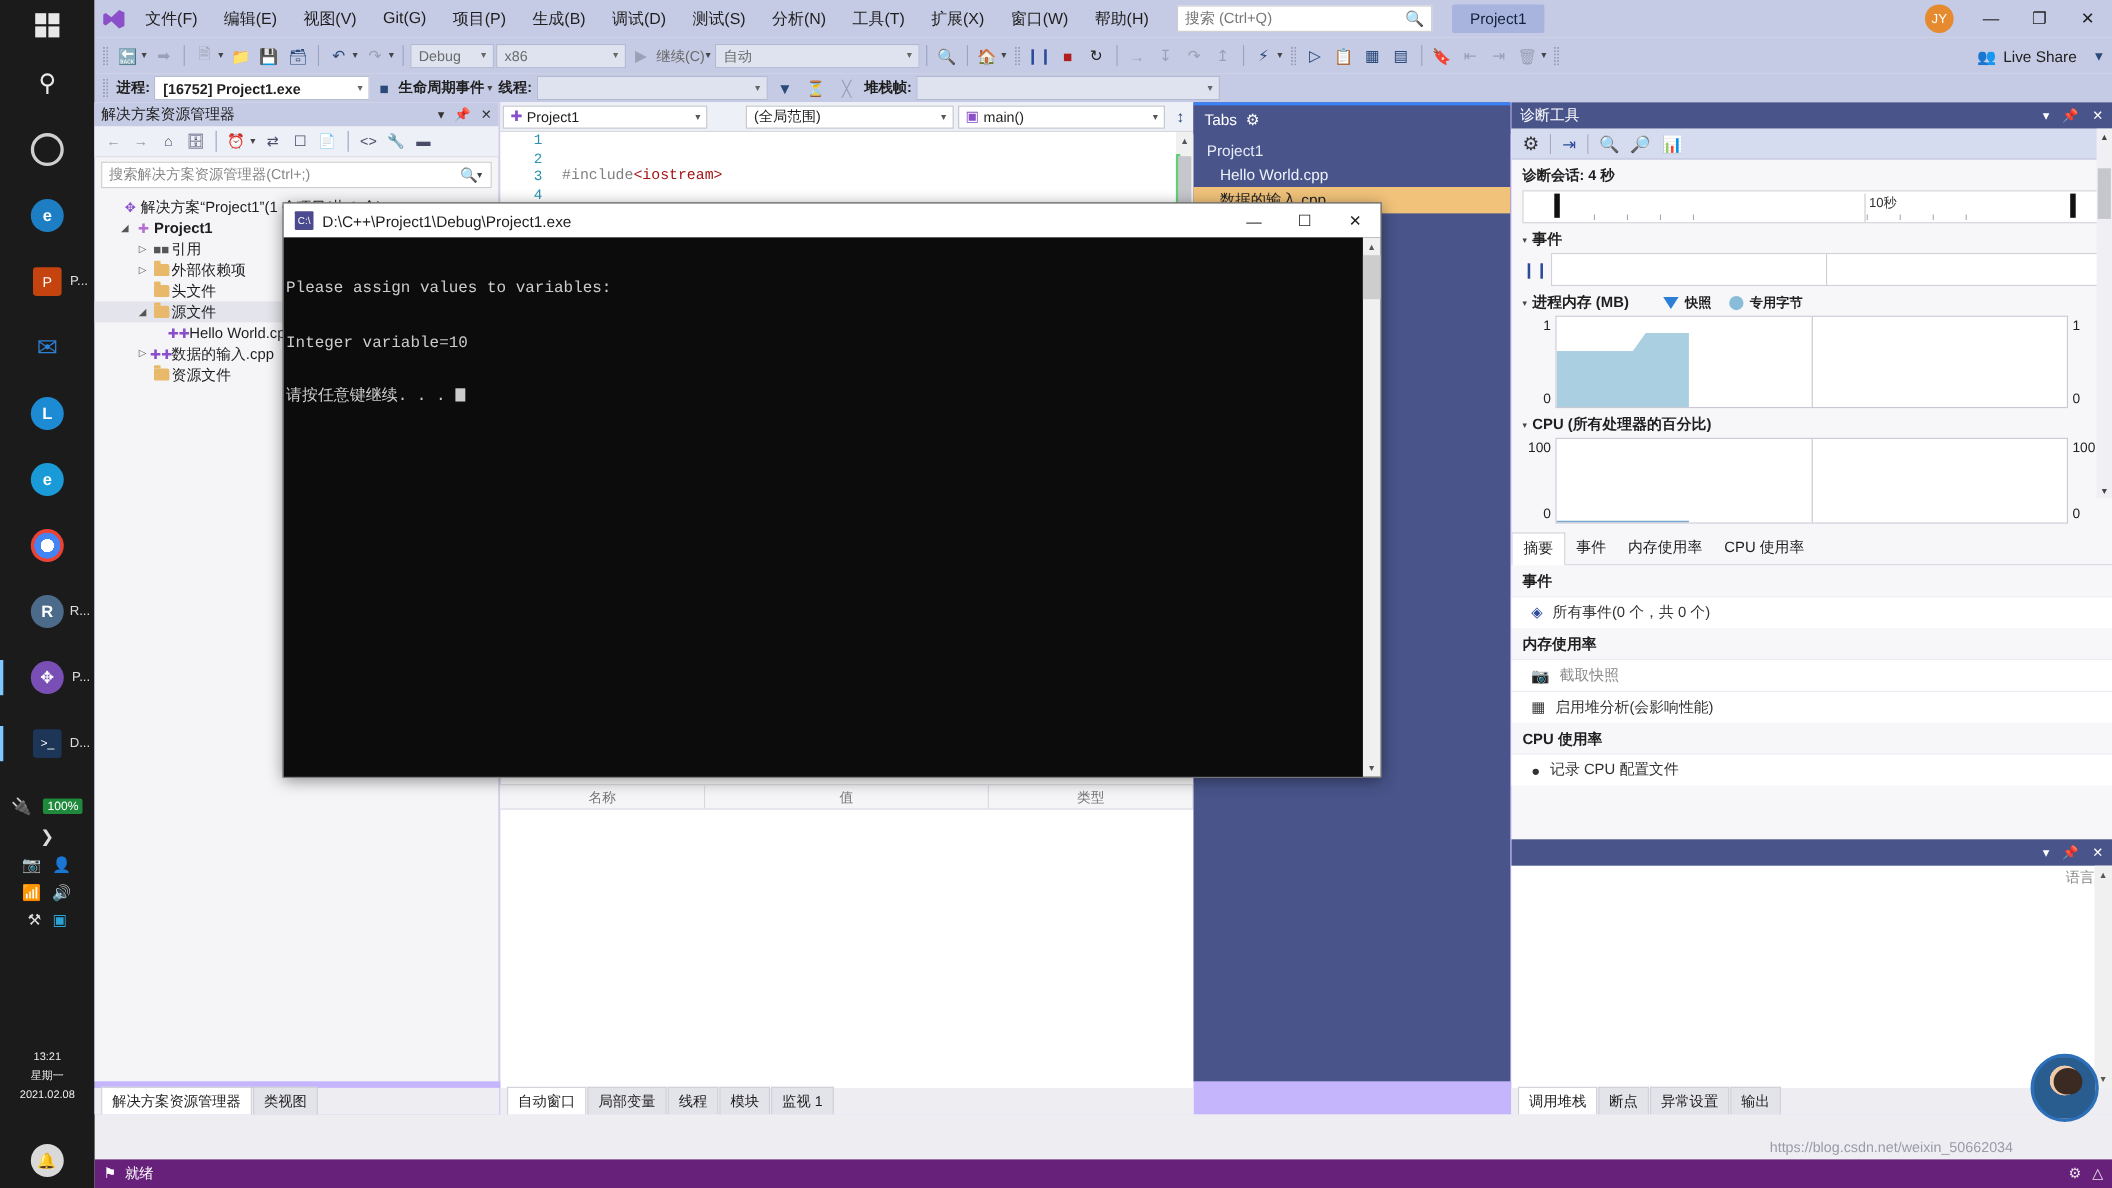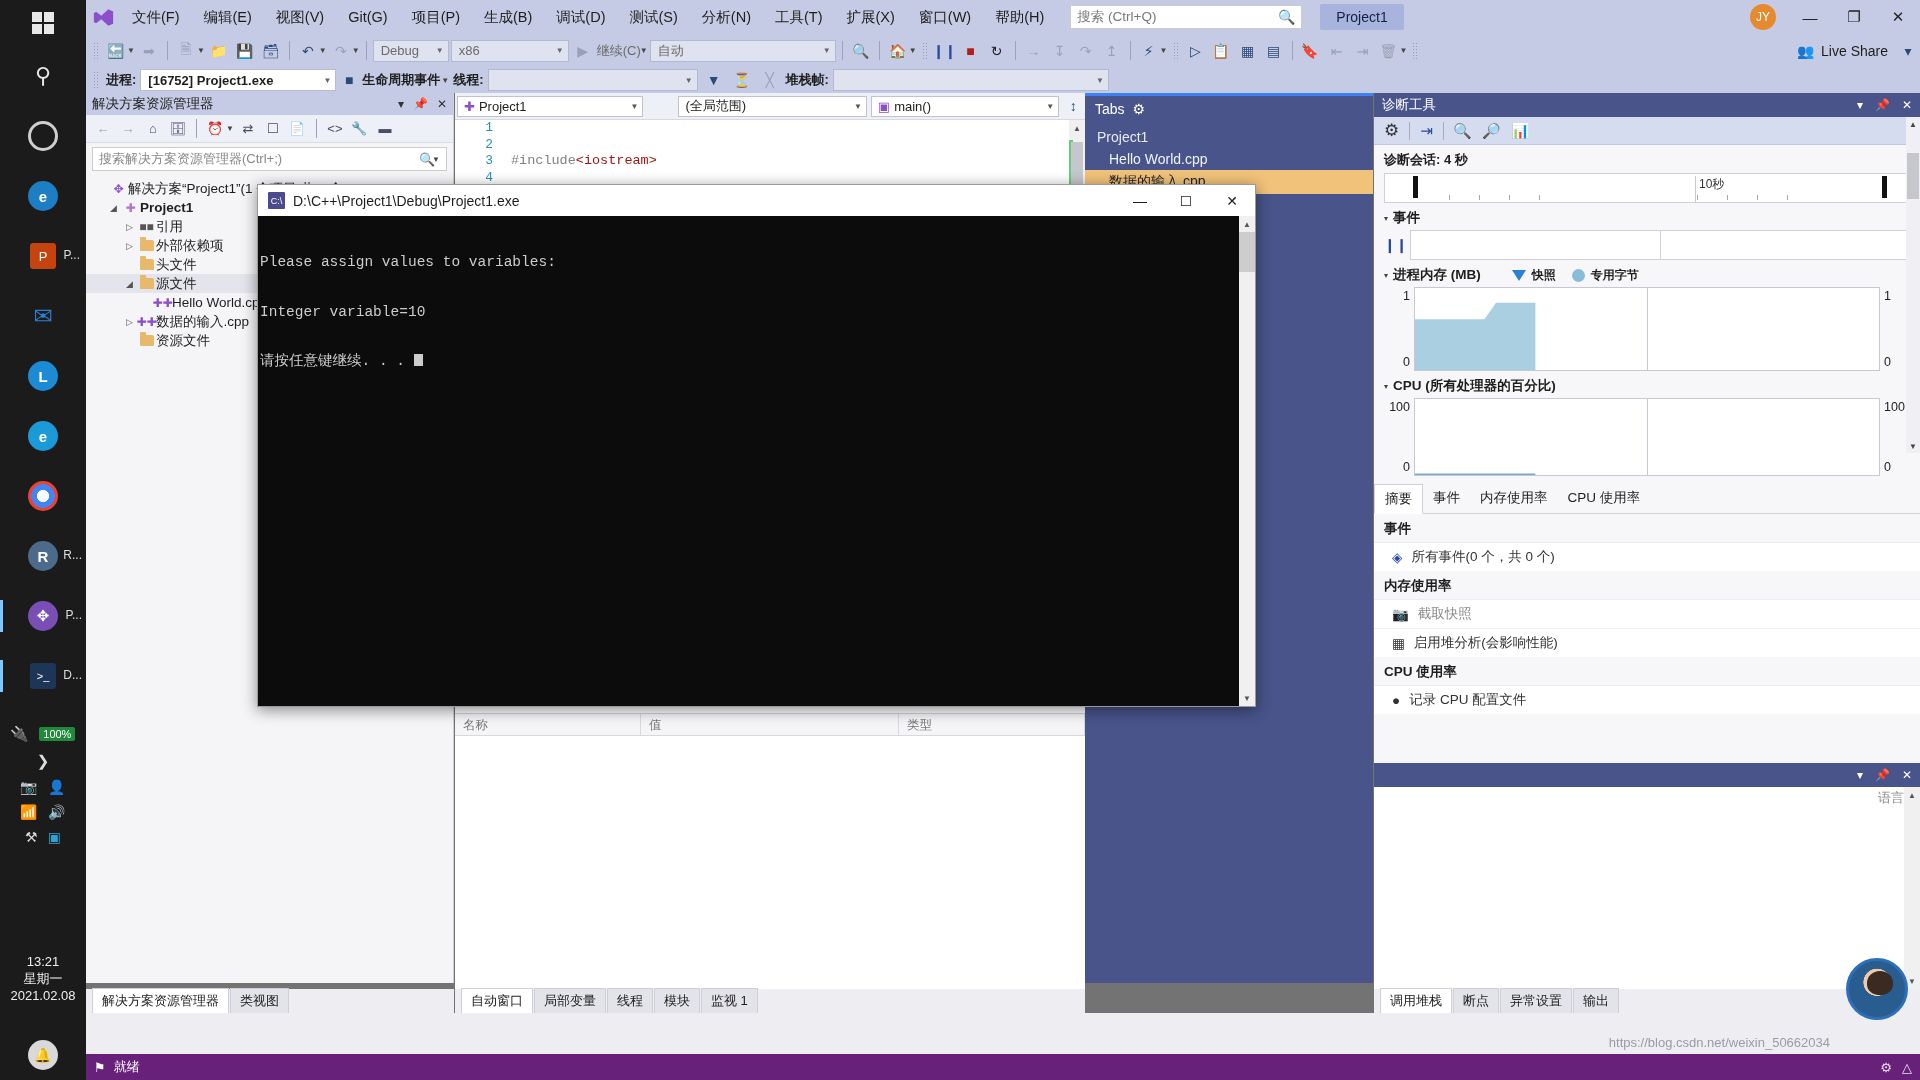--- a/index.html
+++ b/index.html
@@ -28,21 +28,21 @@
   }
   .tb-icon.active::before {
     content:''; position: absolute; left:0; top: 14px; width: 3px; height: 32px; background: #7fc7ff;
   }
   .circ { width: 30px; height: 30px; border-radius: 50%; display:flex;align-items:center;justify-content:center; font-size: 15px; color:#fff; font-weight:bold;}
   .ring { width: 30px; height:30px; border-radius:50%; border: 3px solid #cfcfcf; }
   .sq { width: 26px; height: 26px; }
   .tb-label { color: #ddd; font-size: 12px; text-align: center; line-height: 1.1; }
   .tb-clock {
     position: absolute; bottom: 76px; left: 0; width: 86px; color: #eee;
-    font-size: 13px; text-align: center; line-height: 17px;
+    font-size: 10px; text-align: center; line-height: 17px;
   }
   .tb-tray { position:absolute; bottom: 235px; left:0; width:86px; display:flex; flex-direction:column; align-items:center; gap:9px;}
   .tb-tray-row { display:flex; gap:10px; align-items:center; justify-content:center; width: 86px;}
   .battery-badge {
     background: #1f8a3b; color: #fff; font-size: 11px; border-radius: 2px; padding: 1px 4px;
   }
   .tb-bottom-circle {
     position:absolute; bottom: 10px; left: 28px; width: 30px; height: 30px;
     border-radius: 50%; background: #d9d9d9; display:flex;align-items:center;justify-content:center;
     color:#333; font-size:14px;
@@ -101,21 +101,21 @@
   .live-share { margin-left:auto; display:flex; align-items:center; gap:6px; font-size:14px; color:#1e1e1e; padding-right:6px;}
 
   
   .vs-toolbar2 {
     height: 26px; background: #c5cbe4; display:flex; align-items:center; padding-left: 4px; gap: 4px;
     font-size: 13px; color:#1e1e1e;font-weight:bold;
   }
   .lbl { font-size: 13px; color:#1e1e1e; white-space:nowrap; }
 
   
-  .vs-body { position: absolute; left:0; top: 93px; width: 1834px; height: 920px; background: #737373; }
+  .vs-body { position: absolute; left:0; top: 93px; width: 1834px; height: 920px; background: #c4b5fd; }
 
   
   .panel-head {
     height: 22px; background: #c5cbe4; display:flex; align-items:center; padding: 0 6px;
     font-size: 13.5px; color: #1e1e1e;
   }
   .panel-head .ph-right { margin-left:auto; display:flex; gap:9px; align-items:center; color:#333; font-size:12px;}
   .sol-exp {
     position:absolute; left: 0; top: 0; width: 368px; height: 890px; background:#f5f5f8;
     border-right: 1px solid #cfcfd8;
@@ -165,21 +165,21 @@
   .lnum { font-family: "Liberation Mono","DejaVu Sans Mono",monospace; font-size:13px; color:#2b91af; text-align:right; padding-right:8px; line-height:16.5px;}
   .codelines { position:absolute; left:56px; top:0; font-family:"Liberation Mono","DejaVu Sans Mono",monospace; font-size:13.5px; line-height:16.5px; white-space:pre;}
   .k-pre{color:#808080;} .k-str{color:#a31515;} .k-kw{color:#0000ff;} .k-id{color:#1e1e1e;}
   .ed-scroll { position:absolute; right:0; top:27px; width: 16px; height: 563px; background:#f0f0f0;}
   .ed-scroll .thumb{position:absolute;left:2px;top:22px;width:12px;height:62px;background:#c6c6cd;}
   .ed-scroll .mark{position:absolute;left:0;top:20px;width:4px;height:66px;background:#60d078;}
   .ed-scroll .arrow{position:absolute;left:0;width:16px;height:16px;display:flex;align-items:center;justify-content:center;font-size:8px;color:#555;}
 
   
   .autos { position:absolute; left: 369px; bottom: 0; width: 630px; height: 300px; background:#fff; border-top:1px solid #cfcfd8;}
-  .grid-head { height: 22px; background:#f5f5f8; display:flex; font-size:12.5px; color:#777; border-bottom:1px solid #d8d8e0;}
+  .grid-head { height: 22px; background:#f5f5f8; display:flex; font-size:12.5px; color:#777; border-bottom:1px solid #d8d8e0;text-align:center;}
   .gh { padding: 3px 8px; border-right:1px solid #d8d8e0; }
 
   
   .tabs-panel {
     position:absolute; left: 999px; top: 0; width: 288px; height: 890px;
     background:#48548a; border-top: 3px solid #3b82f6;
   }
   .tabs-head { height: 26px; display:flex; align-items:center; padding: 0 10px; color:#fff; font-size:14px; gap:8px; background:#48548a;}
   .tabs-list { padding-top: 4px; }
   .tabs-proj { color:#e7eaf5; font-size:14px; padding: 3px 12px; }

